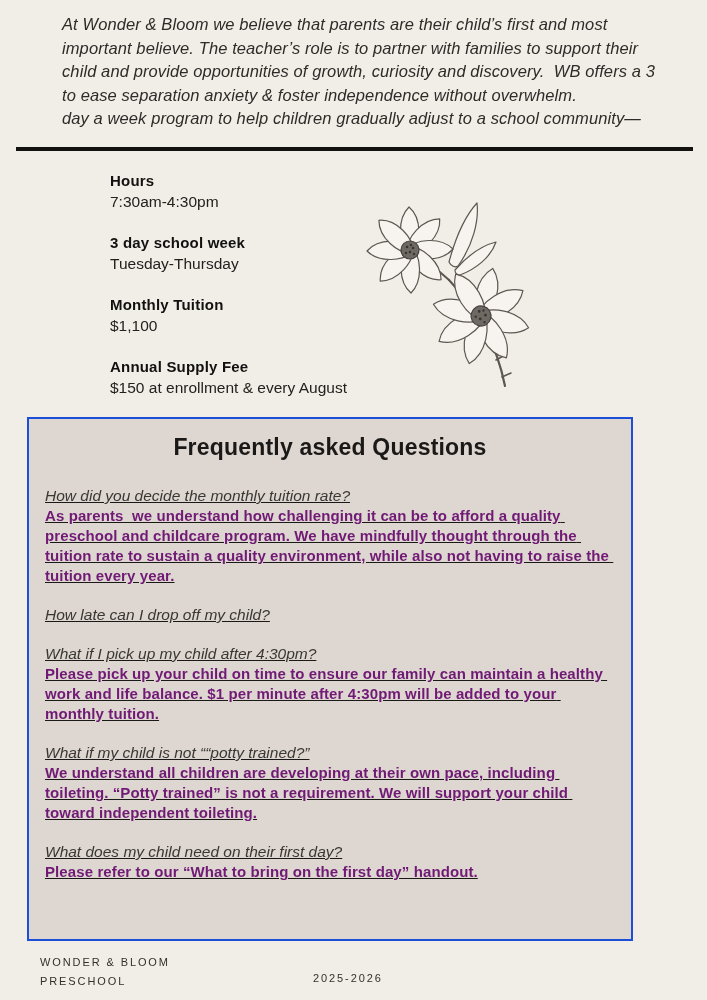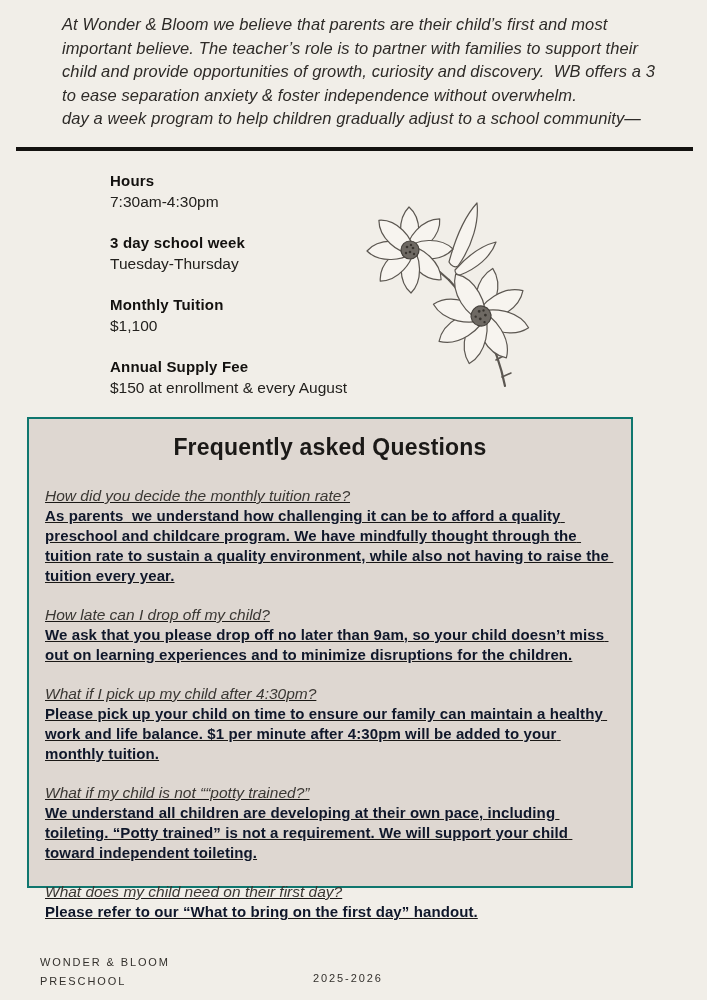--- a/index.html
+++ b/index.html
@@ -57,23 +57,23 @@
   .flowers {
     position:absolute;
     left:343px; top:198px;
     width:190px; height:195px;
   }
 
   
   .faq {
     position:absolute;
     left:27px; top:417px;
-    width:606px; height:471px;
+    width:606px; height:524px;
     background:#ded7d1;
-    border:2px solid #0f766e;
+    border:2px solid #1d4ed8;
     padding:13px 16px 0 16px;
   }
   .faq-title {
     text-align:center;
     font-size:23px;
     font-weight:600;
     letter-spacing:0.2px;
     color:#1b1917;
     margin:2px 0 25px 0;
   }
@@ -82,21 +82,21 @@
     font-style:italic;
     font-size:15.5px;
     line-height:20px;
     color:#3a3733;
     white-space:pre-wrap;
   }
   .faq-a {
     font-weight:bold;
     font-size:15px;
     line-height:20px;
-    color:#0f172a;
+    color:#701a75;
     white-space:pre-wrap;
     letter-spacing:0.1px;
   }
 
   
   .footer-brand {
     position:absolute;
     left:40px; top:953px;
     font-size:11px;
     line-height:19px;
@@ -202,21 +202,20 @@
 <div class="faq">
   <div class="faq-title">Frequently asked Questions</div>
 
   <div class="faq-item">
     <div class="faq-q">How did you decide the monthly tuition rate?</div>
     <div class="faq-a">As parents  we understand how challenging it can be to afford a quality preschool and childcare program. We have mindfully thought through the tuition rate to sustain a quality environment, while also not having to raise the tuition every year.</div>
   </div>
 
   <div class="faq-item">
     <div class="faq-q">How late can I drop off my child?</div>
-    <div class="faq-a">We ask that you please drop off no later than 9am, so your child doesn’t miss out on learning experiences and to minimize disruptions for the children.</div>
   </div>
 
   <div class="faq-item">
     <div class="faq-q">What if I pick up my child after 4:30pm?</div>
     <div class="faq-a">Please pick up your child on time to ensure our family can maintain a healthy work and life balance. $1 per minute after 4:30pm will be added to your monthly tuition.</div>
   </div>
 
   <div class="faq-item">
     <div class="faq-q">What if my child is not ““potty trained?”</div>
     <div class="faq-a">We understand all children are developing at their own pace, including toileting. “Potty trained” is not a requirement. We will support your child toward independent toileting.</div>

